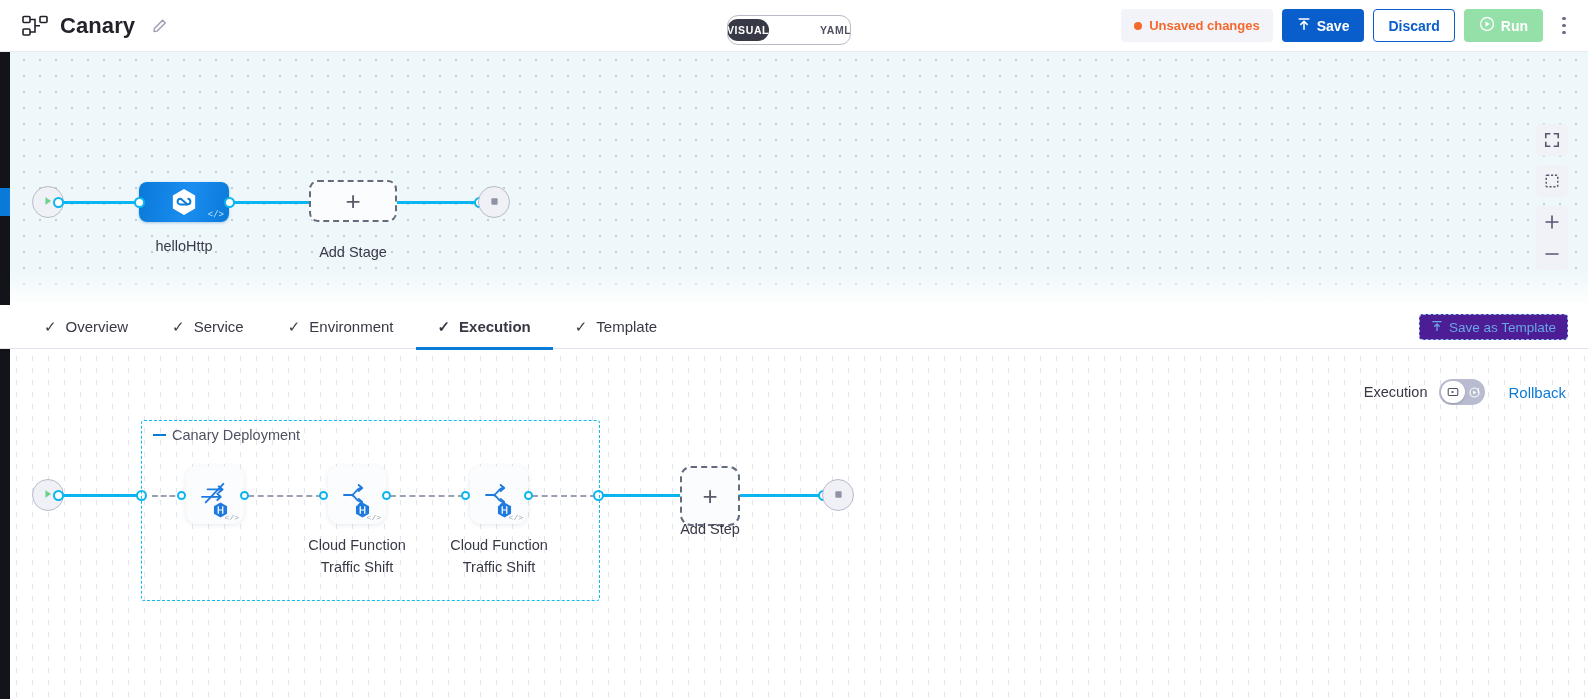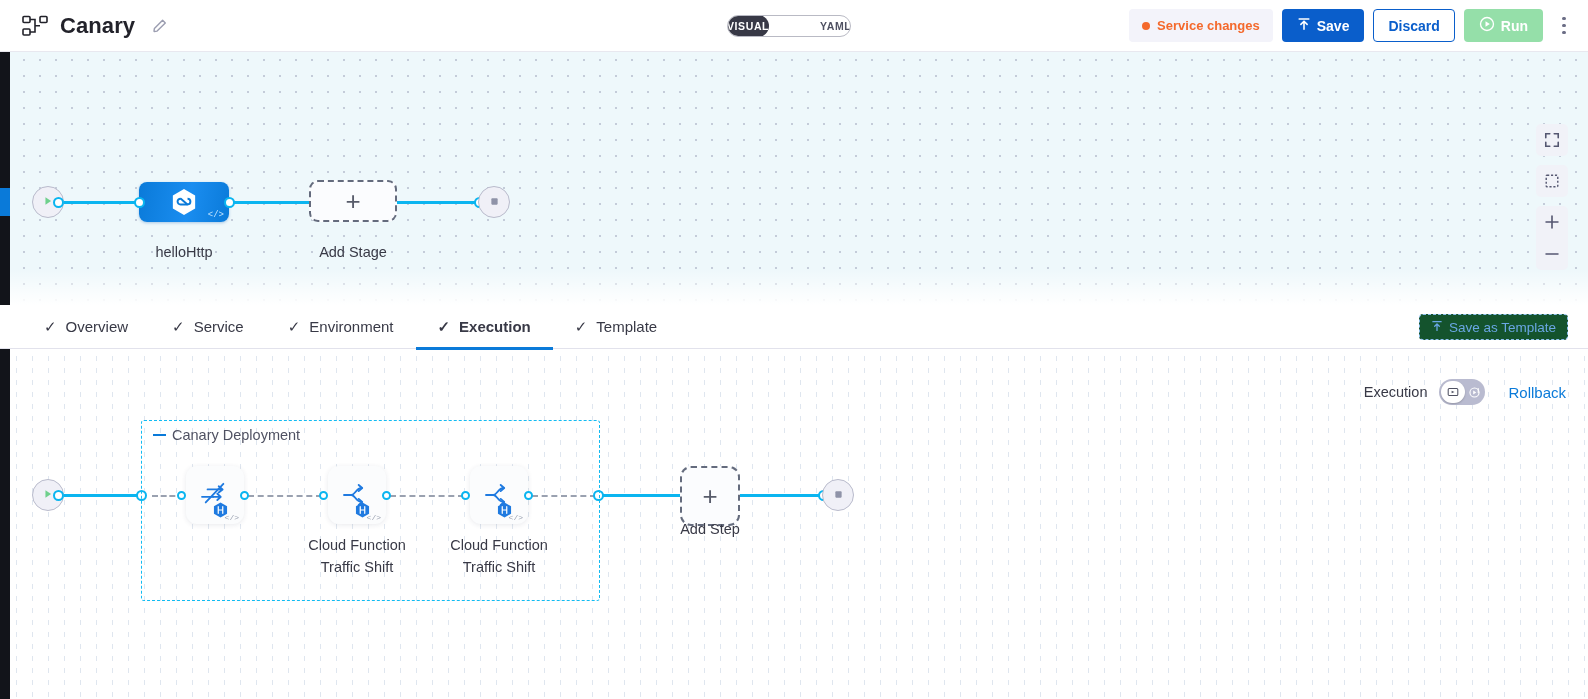--- a/index.html
+++ b/index.html
@@ -25,21 +25,21 @@
   .pipeline-title {
     font-size:22px; font-weight:bold; letter-spacing:.1px; color:#22222a;
   }
   .edit-pencil { width:18px; height:18px; margin-left:4px; cursor:pointer; }
 
   .hdr-center {
     position:absolute; left:727px; top:15px;
     width:124px; height:22px;
   }
   .seg-toggle {
-    width:124px; height:22px; border-radius:11px;
+    width:124px; height:30px; border-radius:11px;
     border:1px solid #b9bac4; background:#fff;
     display:flex; align-items:center; position:relative; overflow:hidden;gap:34px;
   }
   .seg {
     flex:1; text-align:center; font-size:10.5px; font-weight:bold;
     letter-spacing:.6px; line-height:20px; cursor:pointer;
   }
   .seg.active { background:#383946; color:#fff; border-radius:11px; height:22px;
       margin:-1px 0 -1px -1px; line-height:22px; }
   .seg.inactive { color:#4f5162;padding-left:17px; }
@@ -152,21 +152,21 @@
     font-size:15px; color:#383946; cursor:pointer; position:relative;
   }
   .tab .chk { font-size:15px; color:#383946; }
   .tab.active { font-weight:bold; }
   .tab.active::after {
     content:""; position:absolute; left:0; right:0; bottom:-1px; height:3px;
     background:#0a7ad9;
   }
   .save-tpl {
     position:absolute; right:20px; top:9px; height:26px;
-    border:1px dashed #8ec0ef; border-radius:4px; background:#14532d;
+    border:1px dashed #8ec0ef; border-radius:4px; background:#4c1d95;
     display:flex; align-items:center; gap:6px; padding:0 11px;
     font-size:13.5px; color:#6aa7e4; cursor:pointer;
   }
 
   
   .canvas-bot {
     position:absolute; left:0; top:349px; width:1588px; height:350px;
     background:#ffffff;
     background-image: repeating-linear-gradient(to right,
        #dfe6ef 0px, #dfe6ef 1px, transparent 1px, transparent 16px);
@@ -246,21 +246,21 @@
   <div class="hdr-center">
     <div class="seg-toggle">
       <div class="seg active">VISUAL</div>
       <div class="seg inactive">YAML</div>
     </div>
   </div>
 
   <div class="hdr-right">
     <div class="unsaved-chip">
       <span class="dot-orange"></span>
-      <span>Service changes</span>
+      <span>Unsaved changes</span>
     </div>
     <div class="btn btn-save">
       <span>
         <svg viewBox="0 0 16 16" width="14" height="14">
           <path d="M2.5 2.2 H13.5" stroke="#fff" stroke-width="1.8" stroke-linecap="round"></path>
           <path d="M8 14 V5.2 M4.4 8.4 L8 4.8 L11.6 8.4" fill="none" stroke="#fff" stroke-width="1.8" stroke-linecap="round" stroke-linejoin="round"></path>
         </svg>
       </span>
       <span>Save</span>
     </div>
@@ -308,21 +308,21 @@
           <path d="M14 1 L26 8 V22 L14 29 L2 22 V8 Z" fill="#ffffff"></path>
           <path d="M10.2 11.4 a3.1 3.1 0 1 0 0 6.2 h7.6 a3.1 3.1 0 1 0 0 -6.2" fill="none" stroke="#0a7ad9" stroke-width="2.1"></path>
           <path d="M10.6 11.6 L17.4 17.4" stroke="#0a7ad9" stroke-width="2.1" stroke-linecap="round"></path>
         </svg>
       </span>
       <span class="code-badge">&lt;/&gt;</span>
     </div>
   </div>
   <div class="port" style="position:absolute; left:134px; top:145px;"></div>
   <div class="port" style="position:absolute; left:224px; top:145px;"></div>
-  <div class="node-label" style="left:129px; top:190px; width:110px;">helloHttp</div>
+  <div class="node-label" style="left:129px; top:184px; width:110px;">helloHttp</div>
 
   <div class="node-wrap" style="left:309px; top:128px;">
     <div class="add-node">
       <span class="plus-glyph">+</span>
     </div>
   </div>
   <div class="node-label" style="left:298px; top:190px; width:110px;">Add Stage</div>
 
   <div class="port" style="position:absolute; left:474px; top:145px;"></div>
   <div class="node-wrap" style="left:478px; top:134px;">

